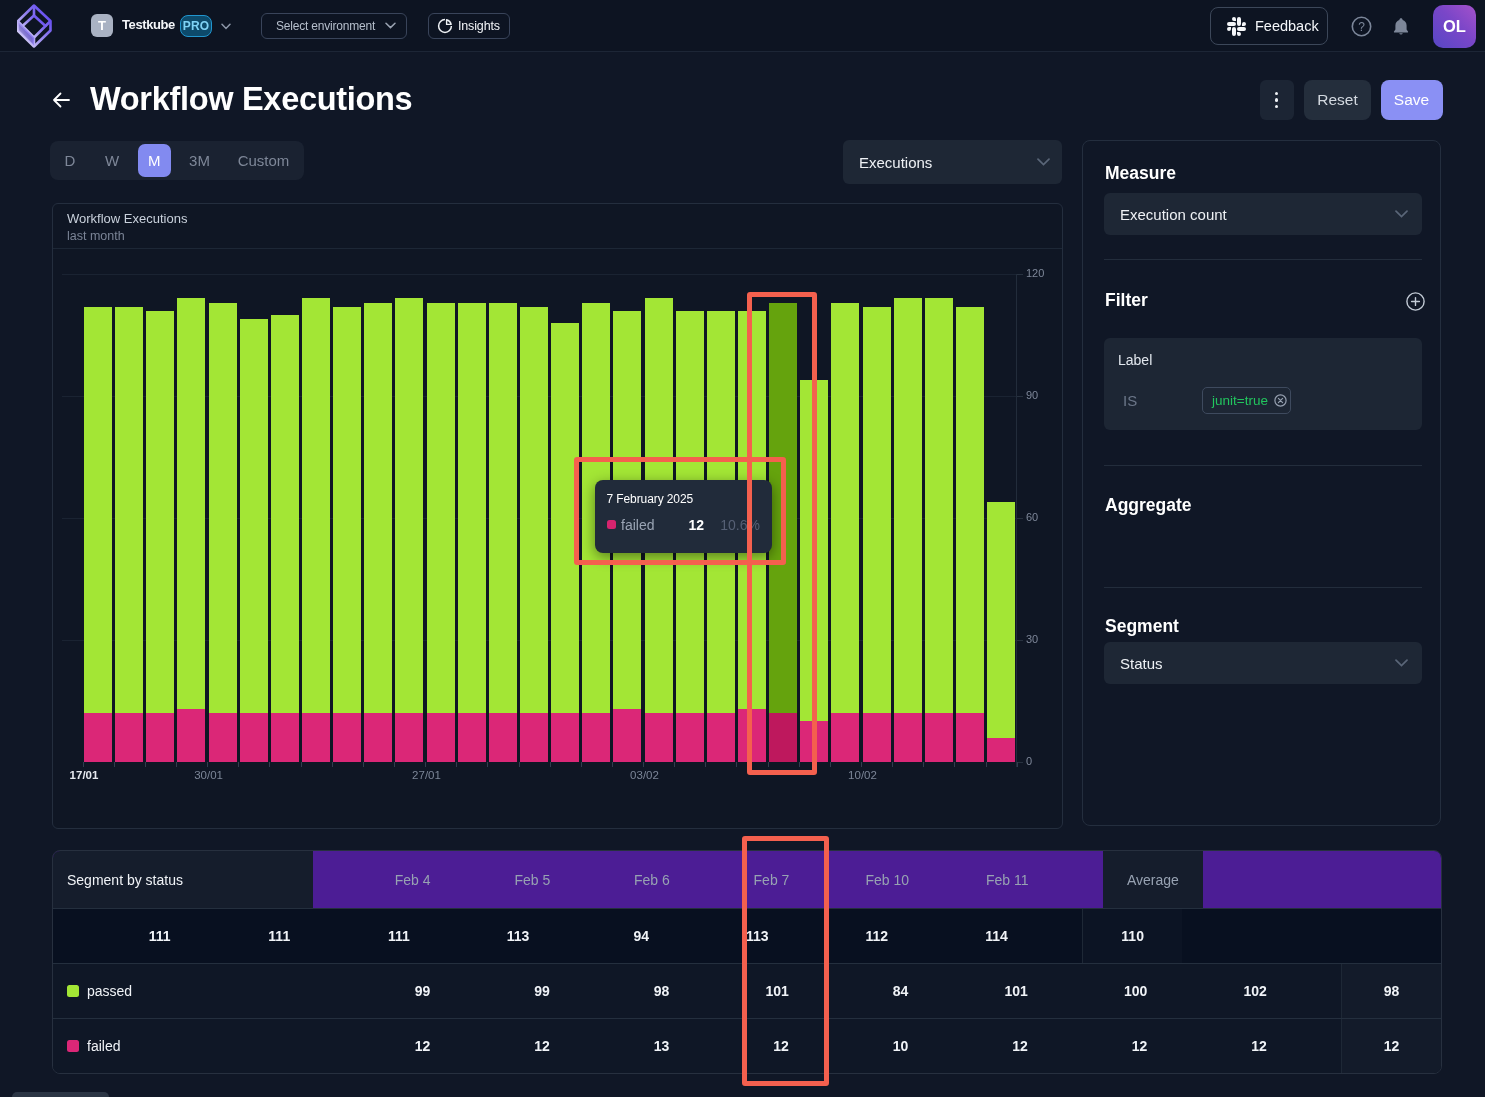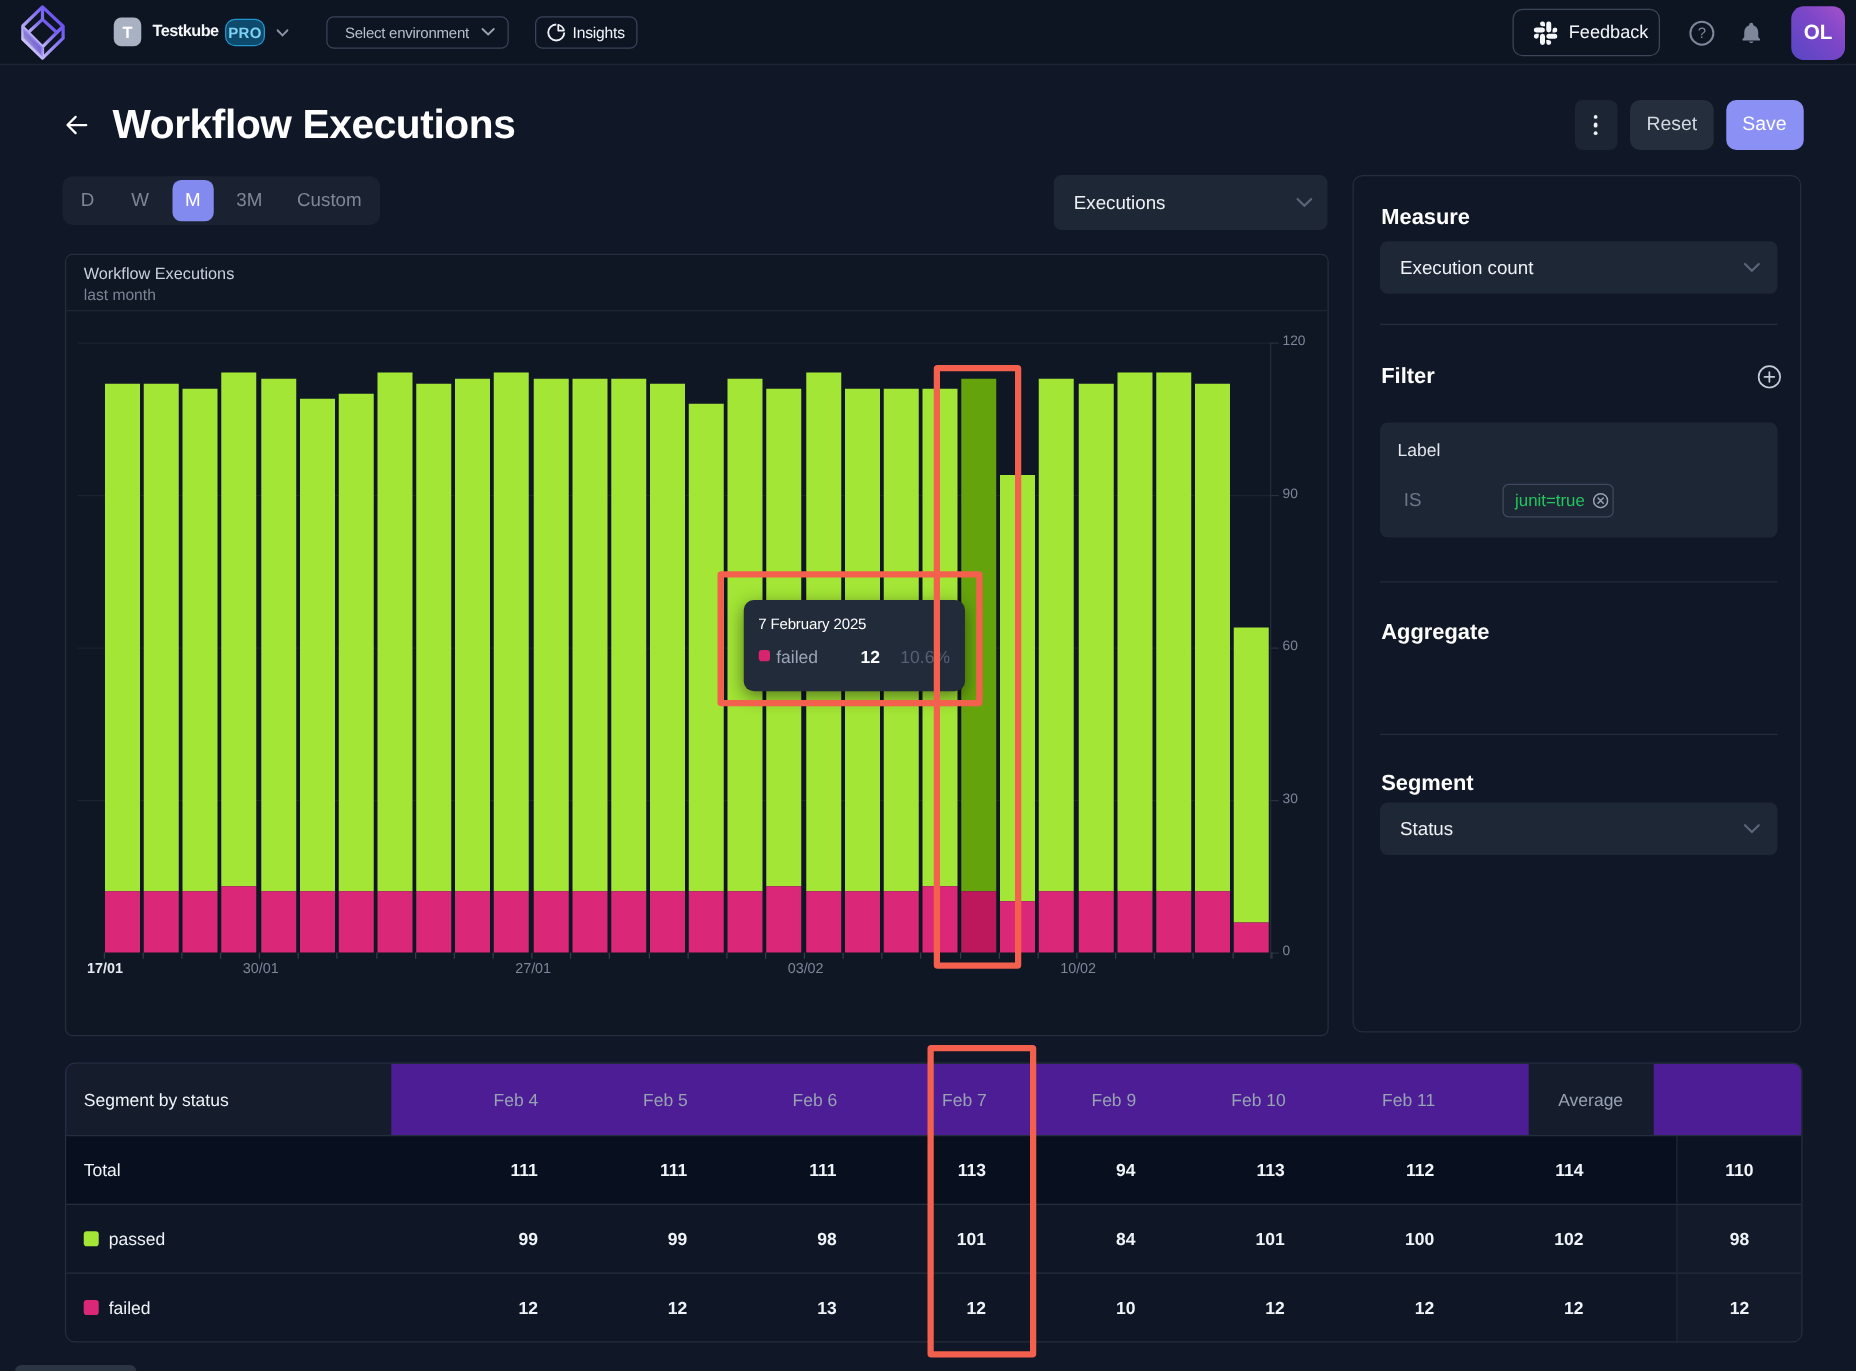--- a/index.html
+++ b/index.html
@@ -418,28 +418,26 @@
   </div>
 </div>
 
 <div class="tbl">
 <div class="trow thead">
 <div class="tc first headfirst">Segment by status</div>
 <div class="tc data">Feb 4</div>
 <div class="tc data">Feb 5</div>
 <div class="tc data">Feb 6</div>
 <div class="tc data">Feb 7</div>
-<div class="tc data">Feb 9</div>
 <div class="tc data">Feb 10</div>
 <div class="tc data">Feb 11</div>
 <div class="tc filler"></div>
 <div class="tc avg headavg">Average</div>
 </div>
 <div class="trow total">
-<div class="tc first rowname">Total</div>
 <div class="tc data val">111</div>
 <div class="tc data val">111</div>
 <div class="tc data val">111</div>
 <div class="tc data val">113</div>
 <div class="tc data val">94</div>
 <div class="tc data val">113</div>
 <div class="tc data val">112</div>
 <div class="tc data val">114</div>
 <div class="tc filler"></div>
 <div class="tc avg val avgbody">110</div>

